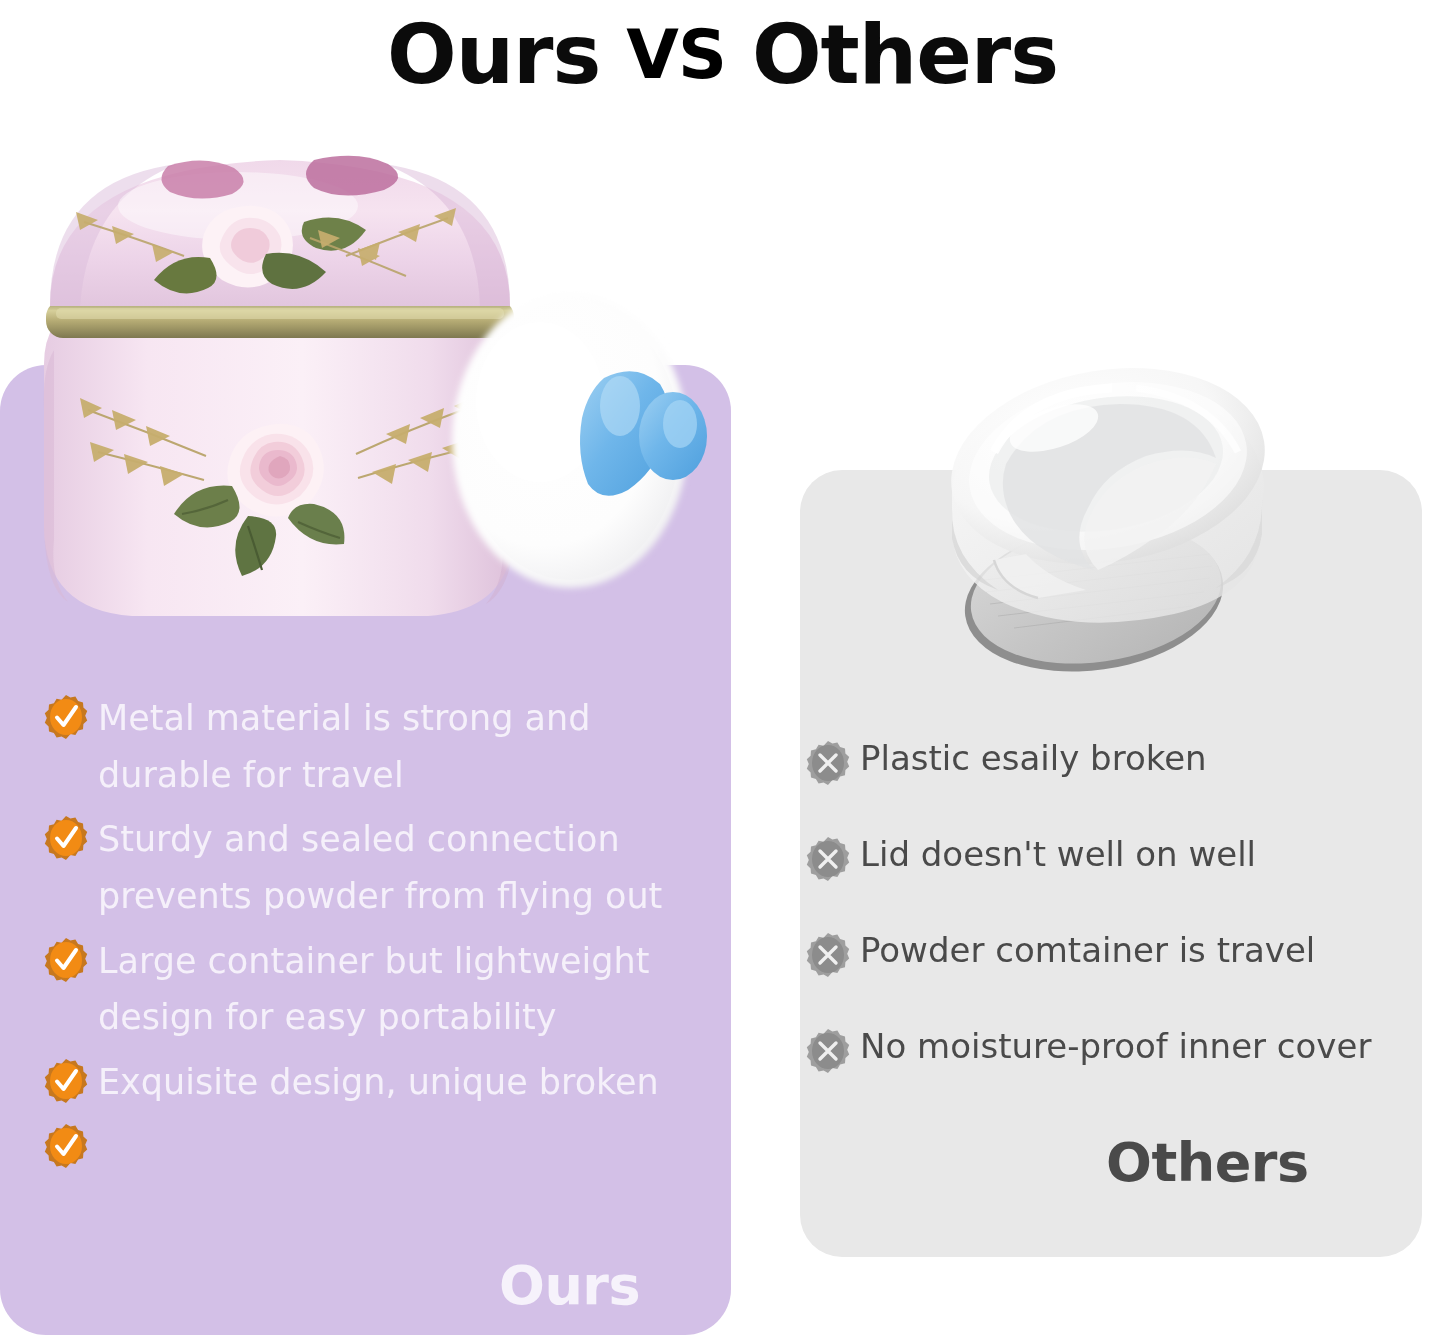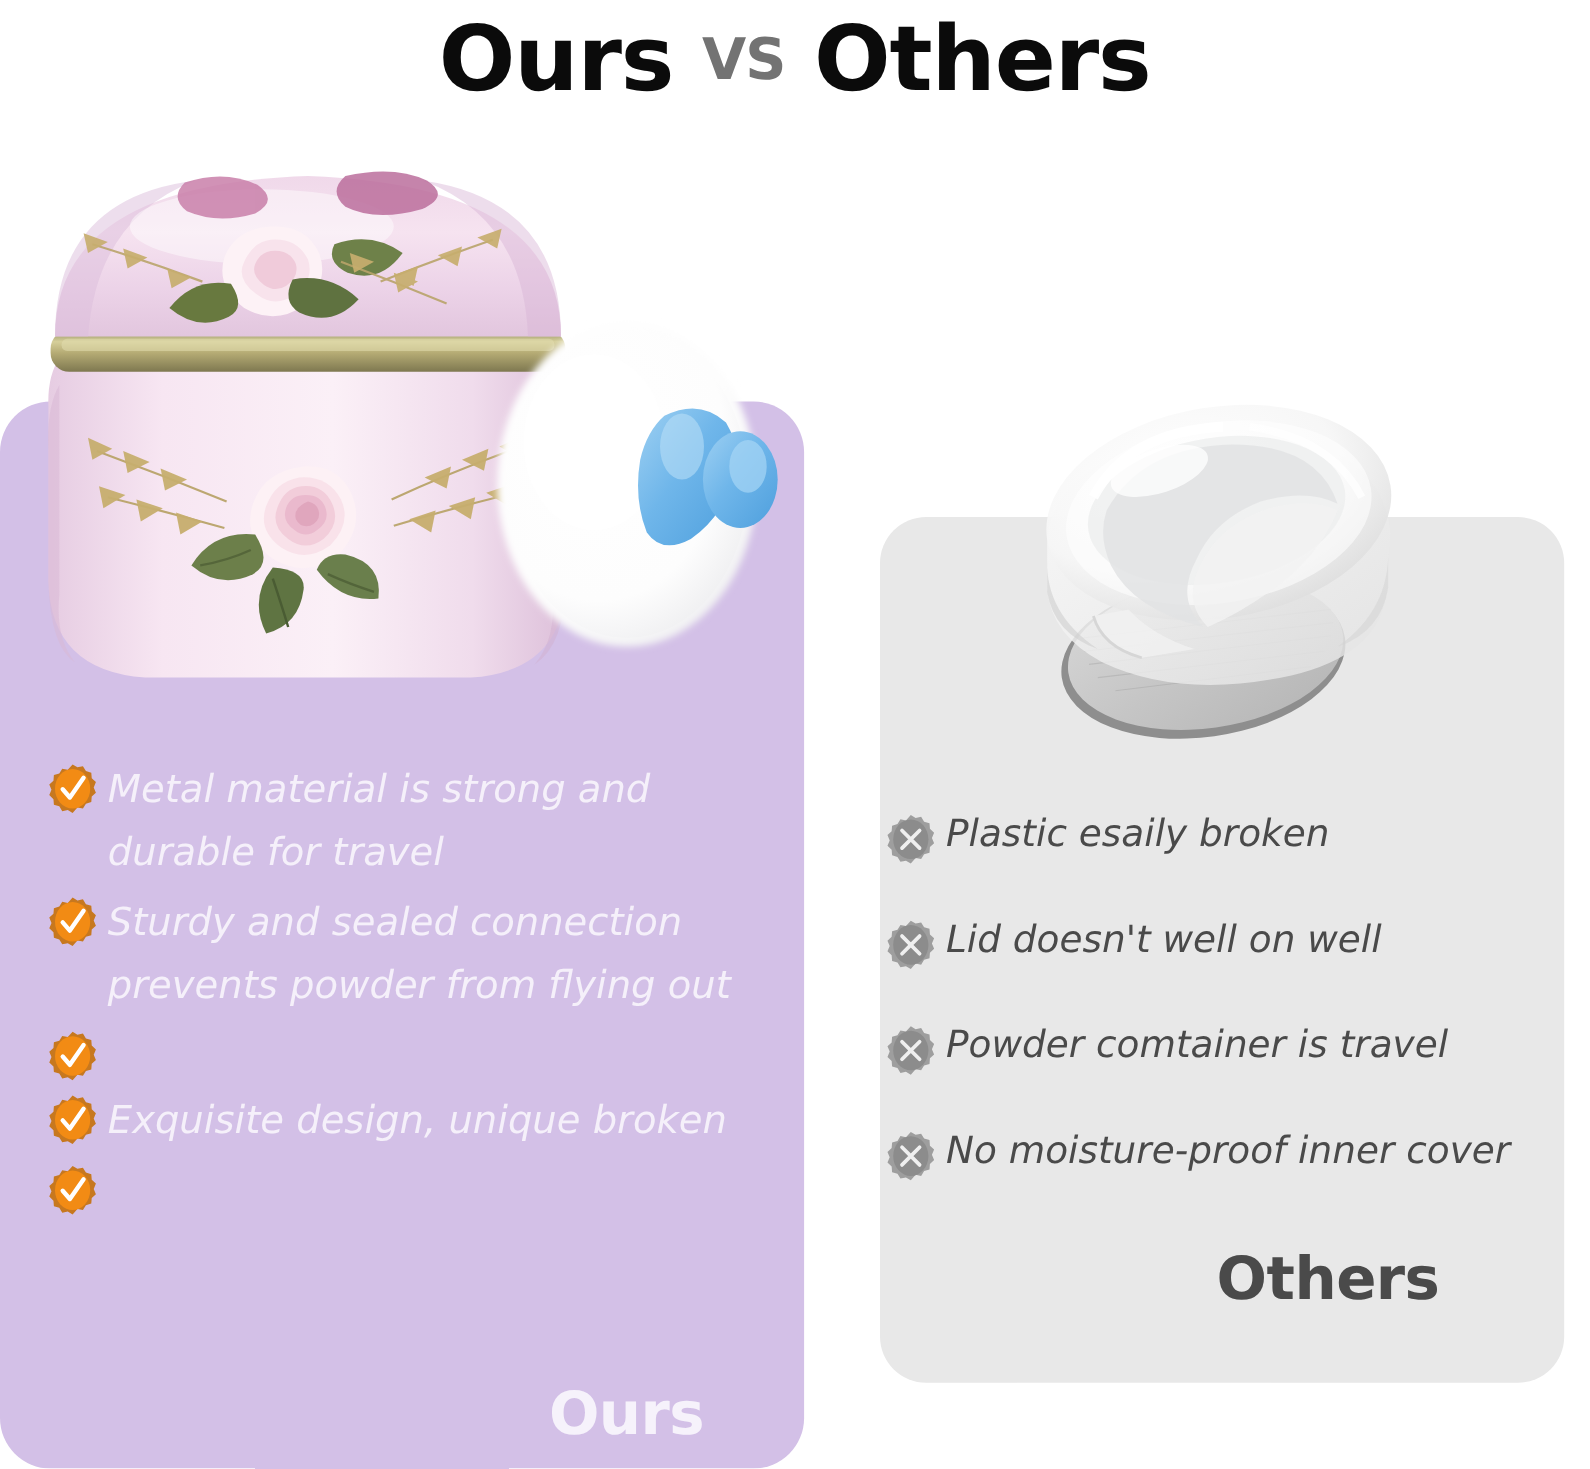--- a/index.html
+++ b/index.html
@@ -30,21 +30,21 @@
   }
   .title-word {
     font-family: "DejaVu Sans", sans-serif;
     font-size: 82px;
     font-weight: 700;
     letter-spacing: -1px;
     line-height: 1;
     white-space: pre;
   }
   #title-ours   { color: #0b0b0b; }
-  #title-vs     { color: #737373; font-size: 52px; }
+  #title-vs     { color: #000000; font-size: 68px; }
   #title-others { color: #0b0b0b; }
 
   
   #panel-ours {
     position: absolute;
     left: 0px;
     top: 365px;
     width: 731px;
     height: 970px;
     background: #d3c0e7;
@@ -94,21 +94,20 @@
     height: 46px;
     margin-top: 4px;
   }
   .badge svg { display: block; width: 100%; height: 100%; }
 
   .feature-text {
     font-family: "DejaVu Sans", sans-serif;
     font-size: 35px;
     line-height: 1.62;
     white-space: pre-line;
-    font-style: italic;
   }
   #list-ours .feature-text {
     color: #f5f0fa;
     font-size: 35px;
     text-indent: 0;
   }
   #list-others .feature-text {
     color: #4a4a4a;
     font-size: 34px;
     line-height: 1.1;
@@ -330,20 +329,22 @@
   </div>
 
   <div class="feature-row">
     <span class="badge">
       <svg viewBox="0 0 44 46">
           <path d="M22 1 l4.4 2.6 5-1 2.7 4.4 4.9 1.4 .4 5.1 3.8 3.5-2 4.8 2 4.8-3.8 3.5-.4 5.1-4.9 1.4-2.7 4.4-5-1L22 45l-4.4-2.6-5 1-2.7-4.4-4.9-1.4-.4-5.1L.8 28.8l2-4.8-2-4.8 3.8-3.5.4-5.1 4.9-1.4 2.7-4.4 5 1Z" fill="#c7781f"></path>
           <ellipse cx="22" cy="23" rx="16" ry="18" fill="#f28b14"></ellipse>
           <path d="M13 23.5 L19.5 31 L32 13" stroke="#ffffff" stroke-width="4" fill="none" stroke-linecap="round" stroke-linejoin="round"></path>
         </svg>
     </span>
+    <span class="feature-text">Large container but lightweight
+design for easy portability</span>
   </div>
 
   <div class="feature-row">
     <span class="badge">
       <svg viewBox="0 0 44 46">
           <path d="M22 1 l4.4 2.6 5-1 2.7 4.4 4.9 1.4 .4 5.1 3.8 3.5-2 4.8 2 4.8-3.8 3.5-.4 5.1-4.9 1.4-2.7 4.4-5-1L22 45l-4.4-2.6-5 1-2.7-4.4-4.9-1.4-.4-5.1L.8 28.8l2-4.8-2-4.8 3.8-3.5.4-5.1 4.9-1.4 2.7-4.4 5 1Z" fill="#c7781f"></path>
           <ellipse cx="22" cy="23" rx="16" ry="18" fill="#f28b14"></ellipse>
           <path d="M13 23.5 L19.5 31 L32 13" stroke="#ffffff" stroke-width="4" fill="none" stroke-linecap="round" stroke-linejoin="round"></path>
         </svg>
     </span>

